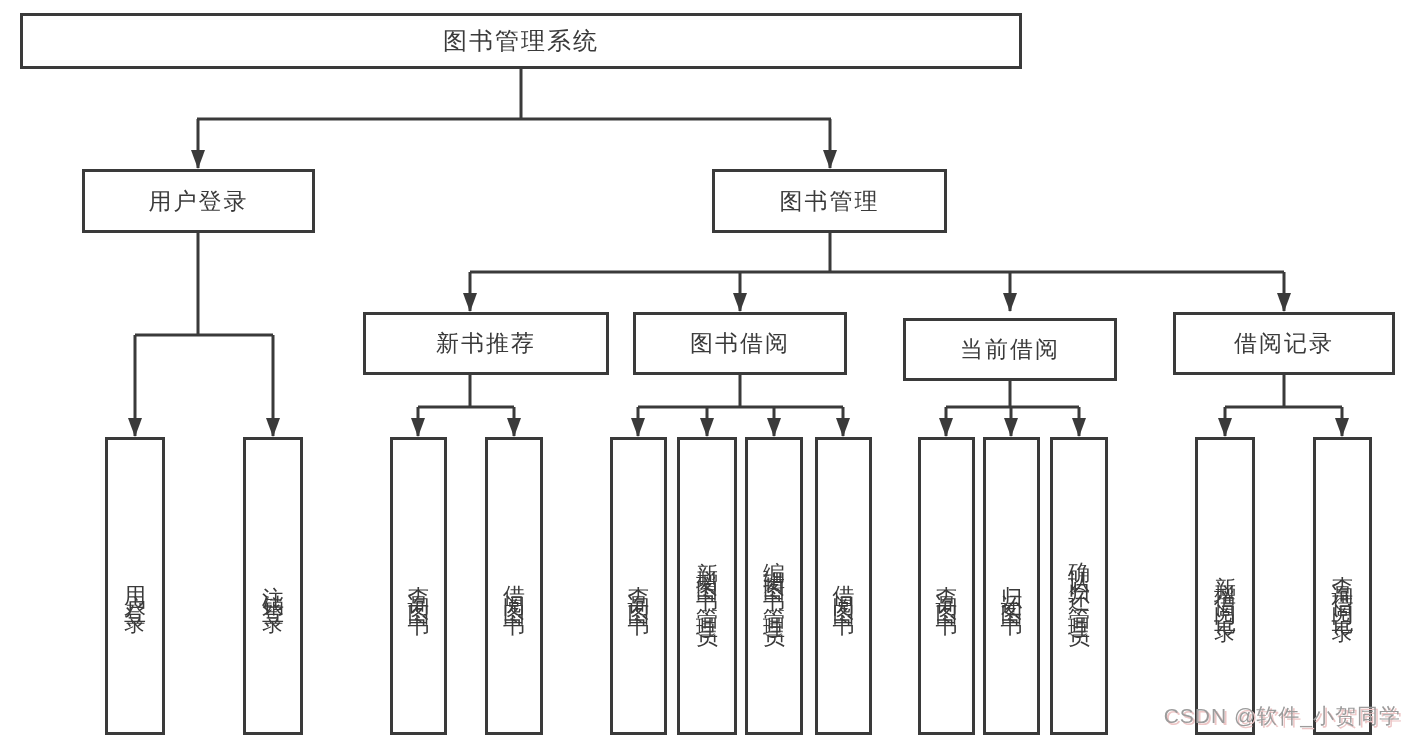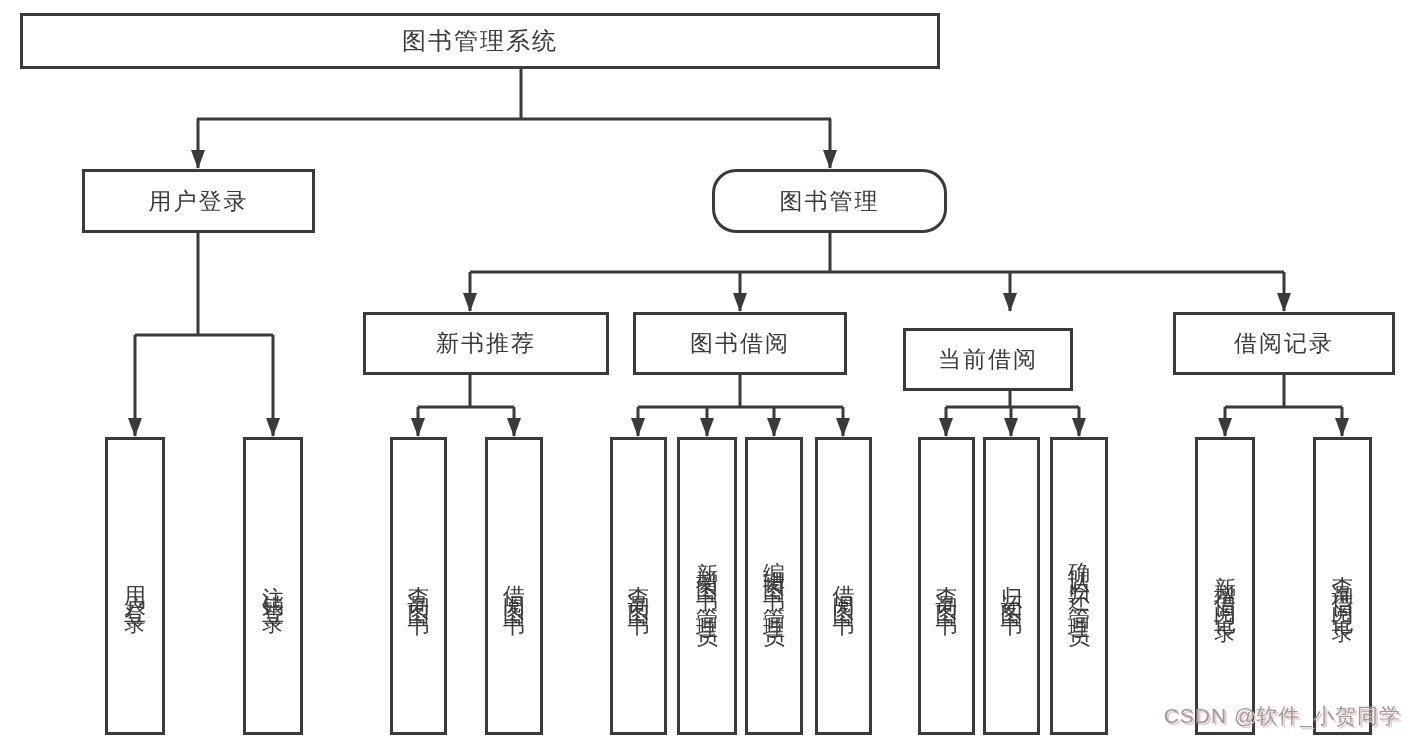--- a/index.html
+++ b/index.html
@@ -84,38 +84,38 @@
       <polygon points="767,418 781,418 774,437"></polygon>
       <polygon points="836,418 850,418 843,437"></polygon>
       <polygon points="939,418 953,418 946,437"></polygon>
       <polygon points="1004,418 1018,418 1011,437"></polygon>
       <polygon points="1072,418 1086,418 1079,437"></polygon>
       <polygon points="1218,418 1232,418 1225,437"></polygon>
       <polygon points="1335,418 1349,418 1342,437"></polygon>
     </g>
   </svg>
 
-  <div class="node h root" style="left:20px;top:13px;width:920px;height:56px;">
+  <div class="node h root" style="left:20px;top:13px;width:1002px;height:56px;">
     <span class="lbl">图书管理系统</span>
   </div>
 
   <div class="node h" style="left:82px;top:169px;width:233px;height:64px;">
     <span class="lbl">用户登录</span>
   </div>
-  <div class="node h" style="left:712px;top:169px;width:235px;height:64px;border-radius:24px;">
+  <div class="node h" style="left:712px;top:169px;width:235px;height:64px;">
     <span class="lbl">图书管理</span>
   </div>
 
   <div class="node h" style="left:363px;top:312px;width:246px;height:63px;">
     <span class="lbl">新书推荐</span>
   </div>
   <div class="node h" style="left:633px;top:312px;width:214px;height:63px;font-family:Liberation Mono, monospace;">
     <span class="lbl">图书借阅</span>
   </div>
-  <div class="node h" style="left:903px;top:328px;width:170px;height:63px;">
+  <div class="node h" style="left:903px;top:318px;width:214px;height:63px;">
     <span class="lbl">当前借阅</span>
   </div>
   <div class="node h" style="left:1173px;top:312px;width:222px;height:63px;">
     <span class="lbl">借阅记录</span>
   </div>
 
   <div class="node v" style="left:105px;top:437px;width:60px;height:298px;">
     <span class="lbl">用户登录</span>
   </div>
   <div class="node v" style="left:243px;top:437px;width:60px;height:298px;">

